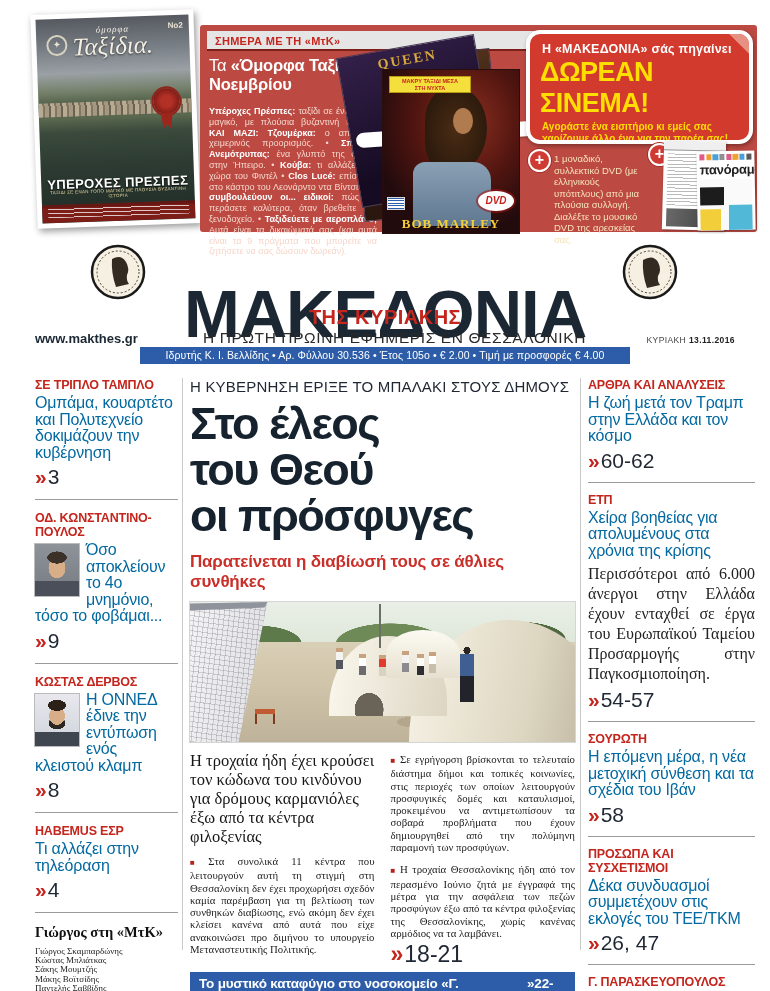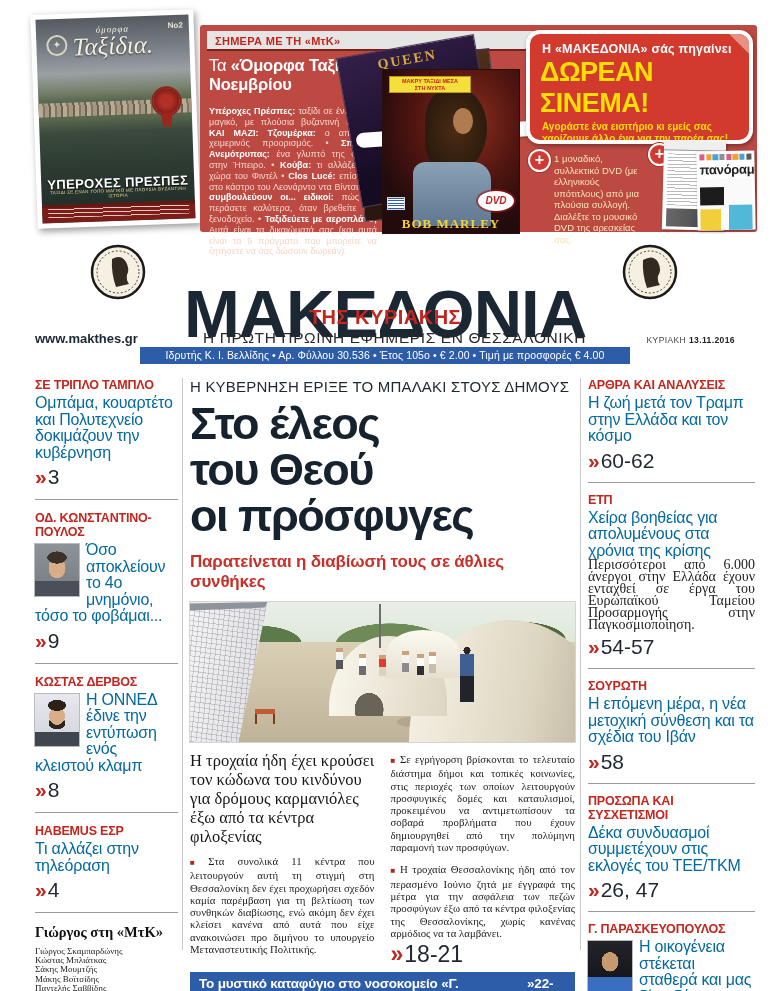--- a/index.html
+++ b/index.html
@@ -162,21 +162,21 @@
       linear-gradient(#c05a32 0 5px,transparent 5px),
       linear-gradient(90deg,#7c3a1e 0 2px,transparent 2px 18px,#7c3a1e 18px);}
   .body-grid{display:grid;grid-template-columns:1fr 1fr;column-gap:16px;margin-top:9px;}
   .deck{font-family:"Liberation Serif",serif;font-size:16.5px;line-height:19px;color:#161616;margin-bottom:9px;}
   .bullet{font-family:"Liberation Serif",serif;font-size:10.8px;line-height:12.3px;color:#1c1c1c;text-align:justify;margin-bottom:10px;}
   .sq{color:#b5241c;font-size:8px;margin-right:3px;}
   .pg-big{font-size:23px;margin-top:2px;}
   .related{margin-top:4px;height:24px;background:#2d5da8;color:#fff;font-weight:bold;font-size:13.5px;
       line-height:24px;padding:0 9px;display:flex;justify-content:space-between;letter-spacing:-.2px;}
   
-  .note{font-family:"Liberation Serif",serif;font-size:14px;line-height:12px;color:#222;text-align:justify;}
+  .note{font-family:"Liberation Serif",serif;font-size:16px;line-height:20px;color:#222;margin-top:5px;text-align:justify;}
   .r-rule{border:0;border-top:1px solid #9a9a9a;margin:9px 0 10px;clear:both;}
 </style>
 </head>
 <body>
 
 <div>
 
   <div class="mag">
     <div class="mag-in">
       <div class="compass">✦</div>

